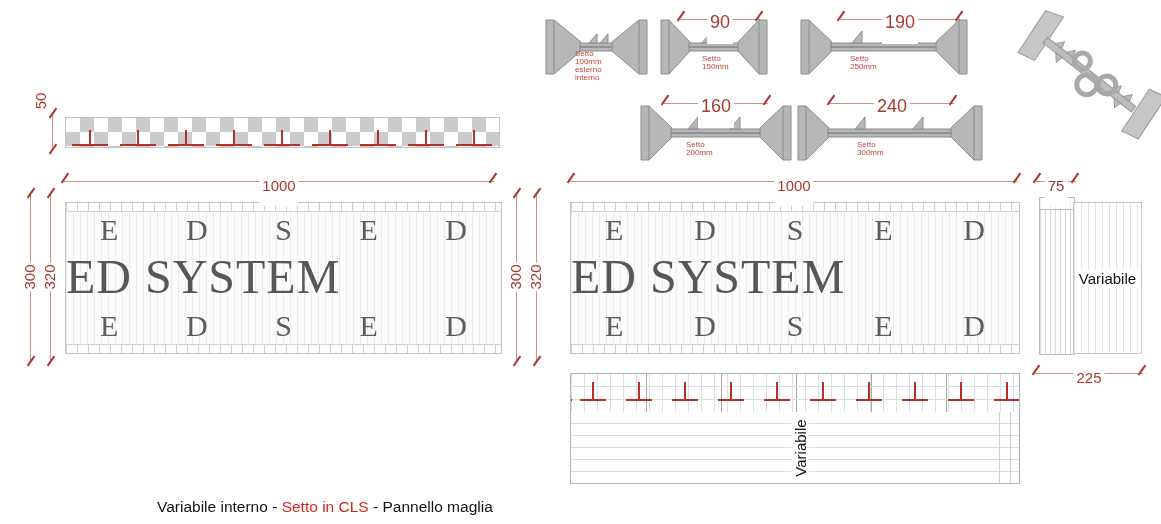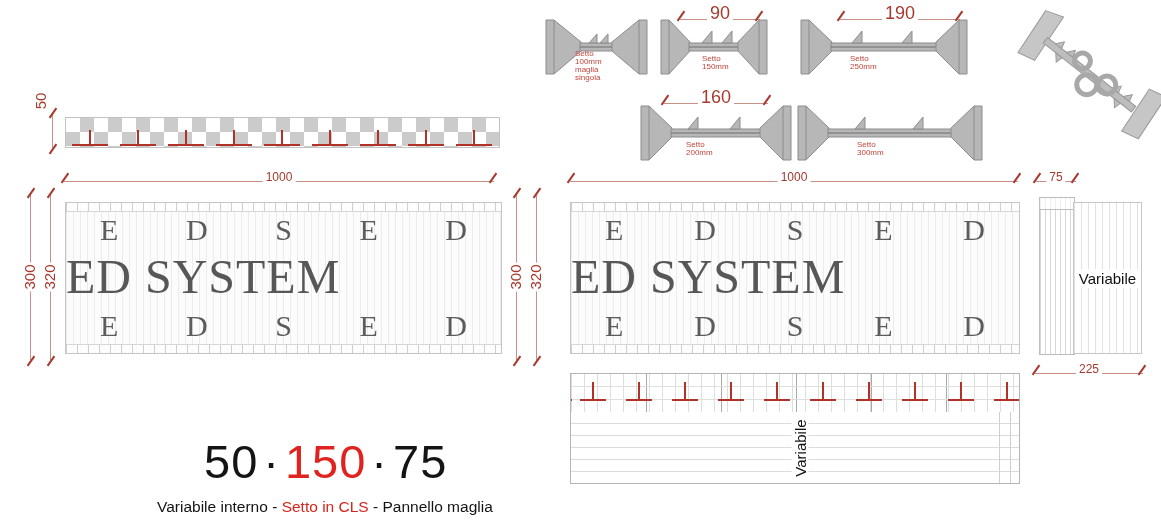--- a/index.html
+++ b/index.html
@@ -3,23 +3,23 @@
 <meta charset="utf-8">
 <style>
   html,body{margin:0;padding:0;background:#fff;}
   .canvas{position:relative;width:1161px;height:524px;background:#fff;overflow:hidden;
           font-family:"Liberation Sans",sans-serif;
           --dim:#a8392e; --dimline:#c99087; --setto:#c0463a; --ink:#141414;
           --steel:#b7b7b7; --steelline:#8c8c8c; --ltred:#e0231e;}
   .abs{position:absolute;}
 
   
-  .hdim{position:absolute;height:18px;font-size:12px;color:var(--dim);}
+  .hdim{position:absolute;height:18px;font-size:15px;color:var(--dim);}
   .hdim .hdim-num{position:absolute;left:50%;top:0;transform:translateX(-50%);
-                  line-height:14px;background:#fff;padding:4px 3px;white-space:nowrap;z-index:2;}
+                  line-height:14px;background:#fff;padding:13px 3px;white-space:nowrap;z-index:2;}
   .hdim .hdim-line{position:absolute;left:0;right:0;top:15px;border-top:1px solid var(--dimline);display:block;}
   .hdim .hdim-line::before,.hdim .hdim-line::after{content:"";position:absolute;top:-5px;width:12px;height:2px;
                   background:var(--dim);transform:rotate(-55deg);}
   .hdim .hdim-line::before{left:-5px;}
   .hdim .hdim-line::after{right:-5px;}
   .hdim.big{font-size:18px;height:21px;}
   .hdim.big .hdim-num{line-height:17px;}
   .hdim.big .hdim-line{top:18px;}
 
   
@@ -117,22 +117,22 @@
       <rect x="35" y="26" width="33" height="8" fill="#b7b7b7" stroke="#8c8c8c"></rect>
       <line x1="35" y1="30" x2="68" y2="30" stroke="#6e6e6e"></line>
       <polygon points="44,26 52,26 52,17" fill="#b7b7b7" stroke="#8c8c8c"></polygon>
       <polygon points="55,26 63,26 63,17" fill="#b7b7b7" stroke="#8c8c8c"></polygon>
       <polygon points="102,3 94,3 67,25 67,34 94,57 102,57" fill="#b7b7b7" stroke="#8c8c8c"></polygon>
       <line x1="94" y1="3" x2="94" y2="57" stroke="#8c8c8c"></line>
     </svg>
     <div class="setto-label" style="left:30px;top:33px;">
       <span>Setto</span>
       <span>100mm</span>
-      <span>maglia</span>
-      <span>singola</span>
+      <span>esterno</span>
+      <span>interno</span>
     </div>
   </div>
 
   <div class="hdim big" style="left:680px;top:1px;width:80px;">
     <span class="hdim-num">90</span>
     <i class="hdim-line"></i>
   </div>
   <div class="profile" style="left:660px;top:17px;">
     <svg width="108" height="60" viewBox="0 0 108 60">
       <polygon points="1,3 9,3 30,25 30,34 9,57 1,57" fill="#b7b7b7" stroke="#8c8c8c"></polygon>
@@ -185,20 +185,24 @@
       <polygon points="90,26 100,26 100,14" fill="#b7b7b7" stroke="#8c8c8c"></polygon>
       <polygon points="151,3 143,3 120,25 120,34 143,57 151,57" fill="#b7b7b7" stroke="#8c8c8c"></polygon>
       <line x1="143" y1="3" x2="143" y2="57" stroke="#8c8c8c"></line>
     </svg>
     <div class="setto-label" style="left:46px;top:38px;">
       <span>Setto</span>
       <span>200mm</span>
     </div>
   </div>
 
+  <div class="hdim big" style="left:830px;top:85px;width:124px;">
+    <span class="hdim-num">240</span>
+    <i class="hdim-line"></i>
+  </div>
   <div class="profile" style="left:797px;top:103px;">
     <svg width="186" height="60" viewBox="0 0 186 60">
       <polygon points="1,3 9,3 32,25 32,34 9,57 1,57" fill="#b7b7b7" stroke="#8c8c8c"></polygon>
       <line x1="9" y1="3" x2="9" y2="57" stroke="#8c8c8c"></line>
       <rect x="31" y="26" width="124" height="8" fill="#b7b7b7" stroke="#8c8c8c"></rect>
       <line x1="31" y1="30" x2="155" y2="30" stroke="#6e6e6e"></line>
       <polygon points="58,26 68,26 68,14" fill="#b7b7b7" stroke="#8c8c8c"></polygon>
       <polygon points="116,26 126,26 126,14" fill="#b7b7b7" stroke="#8c8c8c"></polygon>
       <polygon points="185,3 177,3 154,25 154,34 177,57 185,57" fill="#b7b7b7" stroke="#8c8c8c"></polygon>
       <line x1="177" y1="3" x2="177" y2="57" stroke="#8c8c8c"></line>
@@ -306,20 +310,17 @@
     <div class="plan-verts"></div>
     <div class="plan-bases"></div>
   </div>
   <div class="plan-lines">
     <div class="edge-col"></div>
   </div>
   <div class="plan-rot-label">
     <span>Variabile</span>
   </div>
 
-  <div class="legend-values">
-    <span>50</span><span class="dot">·</span><span class="red">150</span><span class="dot">·</span><span>75</span>
-  </div>
   <div class="legend-caption">
     <span>Variabile interno</span><span> - </span><span class="red">Setto in CLS</span><span> - </span><span>Pannello maglia</span>
   </div>
 
 </div>
 
 </body></html>

